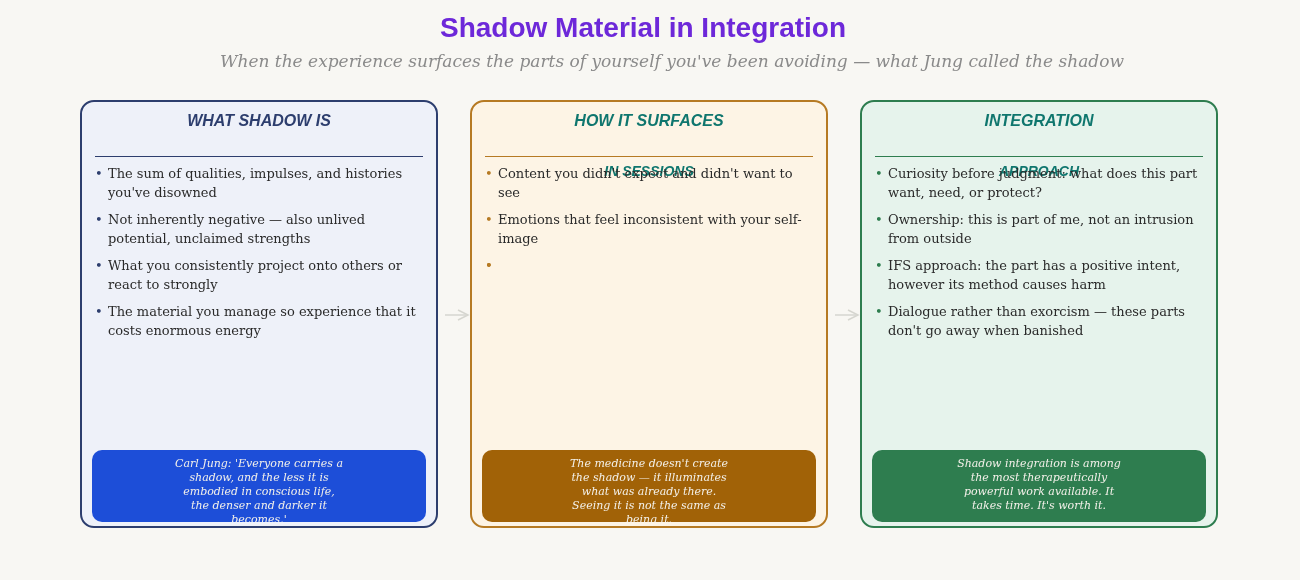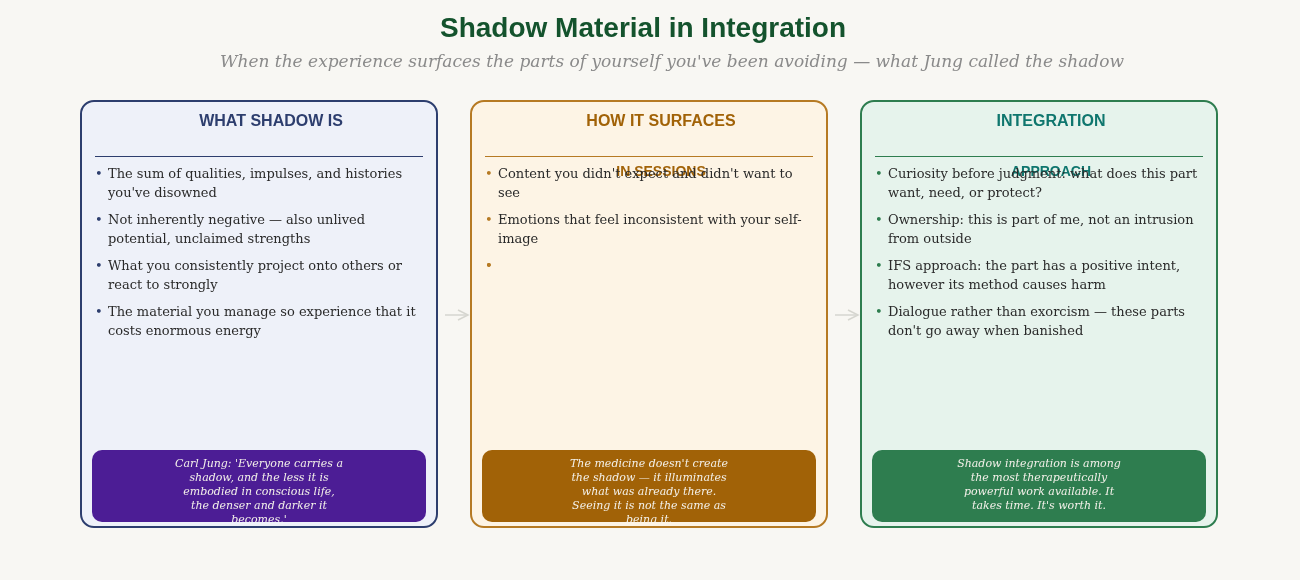--- a/index.html
+++ b/index.html
@@ -9,43 +9,44 @@
       position: relative;
       overflow: hidden;
       font-family: "DejaVu Serif", serif;
     }
     .title {
       position: absolute; left: 0; top: 12px; width: 1286px;
       text-align: center;
       font-family: "Liberation Sans", sans-serif;
       font-weight: bold;
       font-size: 28px;
-      color: #14532d;
+      color: #6d28d9;
     }
     .subtitle {
       position: absolute; left: 0; top: 51px; width: 1344px;
       text-align: center;
       font-family: "DejaVu Serif", serif;
       font-style: italic;
       font-size: 17px;
       color: #8a8a8a;
     }
     .card {
       position: absolute;
       top: 100px;
       width: 358px; height: 428px;
       border: 2px solid;
       border-radius: 14px;
       box-sizing: border-box;
     }
     .card .head {
-      position: absolute; left: 12px; top: 9px; width: 100%;
+      position: absolute; left: 0; top: 9px; width: 100%;
       text-align: center;
       font-family: "Liberation Sans", sans-serif;
       font-weight: bold;
+      font-style: italic;
     }
     .card .head .h1 { font-size: 16px; line-height: 20px; display: block; }
     .card .head .h2 { font-size: 14px; line-height: 17px; display: block; margin-top: 32px; }
     .card .rule {
       position: absolute; left: 13px; right: 13px; top: 54px;
       height: 1px;
     }
     .card ul {
       position: absolute; left: 13px; right: 10px; top: 62px;
       margin: 0; padding: 0; list-style: none;
@@ -92,32 +93,32 @@
     <span class="h1">WHAT SHADOW IS</span>
     <span class="h2"></span>
   </div>
   <div class="rule" style="background:#2d3e6e;"></div>
   <ul>
     <li><span class="dot" style="color:#2d3e6e;">•</span><span>The sum of qualities, impulses, and histories you've disowned</span></li>
     <li><span class="dot" style="color:#2d3e6e;">•</span><span>Not inherently negative — also unlived potential, unclaimed strengths</span></li>
     <li><span class="dot" style="color:#2d3e6e;">•</span><span>What you consistently project onto others or react to strongly</span></li>
     <li><span class="dot" style="color:#2d3e6e;">•</span><span>The material you manage so experience that it costs enormous energy</span></li>
   </ul>
-  <div class="quote" style="background:#4c1d95;">
+  <div class="quote" style="background:#1d4ed8;">
     <span class="qtext">Carl Jung: 'Everyone carries a shadow, and the less it is embodied in conscious life, the denser and darker it becomes.'</span>
   </div>
 </div>
 
 <svg class="arrow" style="left:444px;" viewBox="0 0 26 12">
   <line x1="1" y1="6" x2="24" y2="6" stroke="#d6d6d0" stroke-width="1.5"></line>
   <polyline points="14,1 24,6 14,11" fill="none" stroke="#d6d6d0" stroke-width="1.5"></polyline>
 </svg>
 
 <div class="card" style="left:470px; border-color:#b67a23; background:#fdf4e5;">
-  <div class="head" style="color:#a16207;">
+  <div class="head" style="color:#0f766e;">
     <span class="h1">HOW IT SURFACES</span>
     <span class="h2">IN SESSIONS</span>
   </div>
   <div class="rule" style="background:#b67a23;"></div>
   <ul>
     <li><span class="dot" style="color:#b67a23;">•</span><span>Content you didn't expect and didn't want to see</span></li>
     <li><span class="dot" style="color:#b67a23;">•</span><span>Emotions that feel inconsistent with your self-image</span></li>
     <li><span class="dot" style="color:#b67a23;">•</span></li>
     <li><span class="dot" style="color:#b67a23;">•</span></li>
   </ul>

